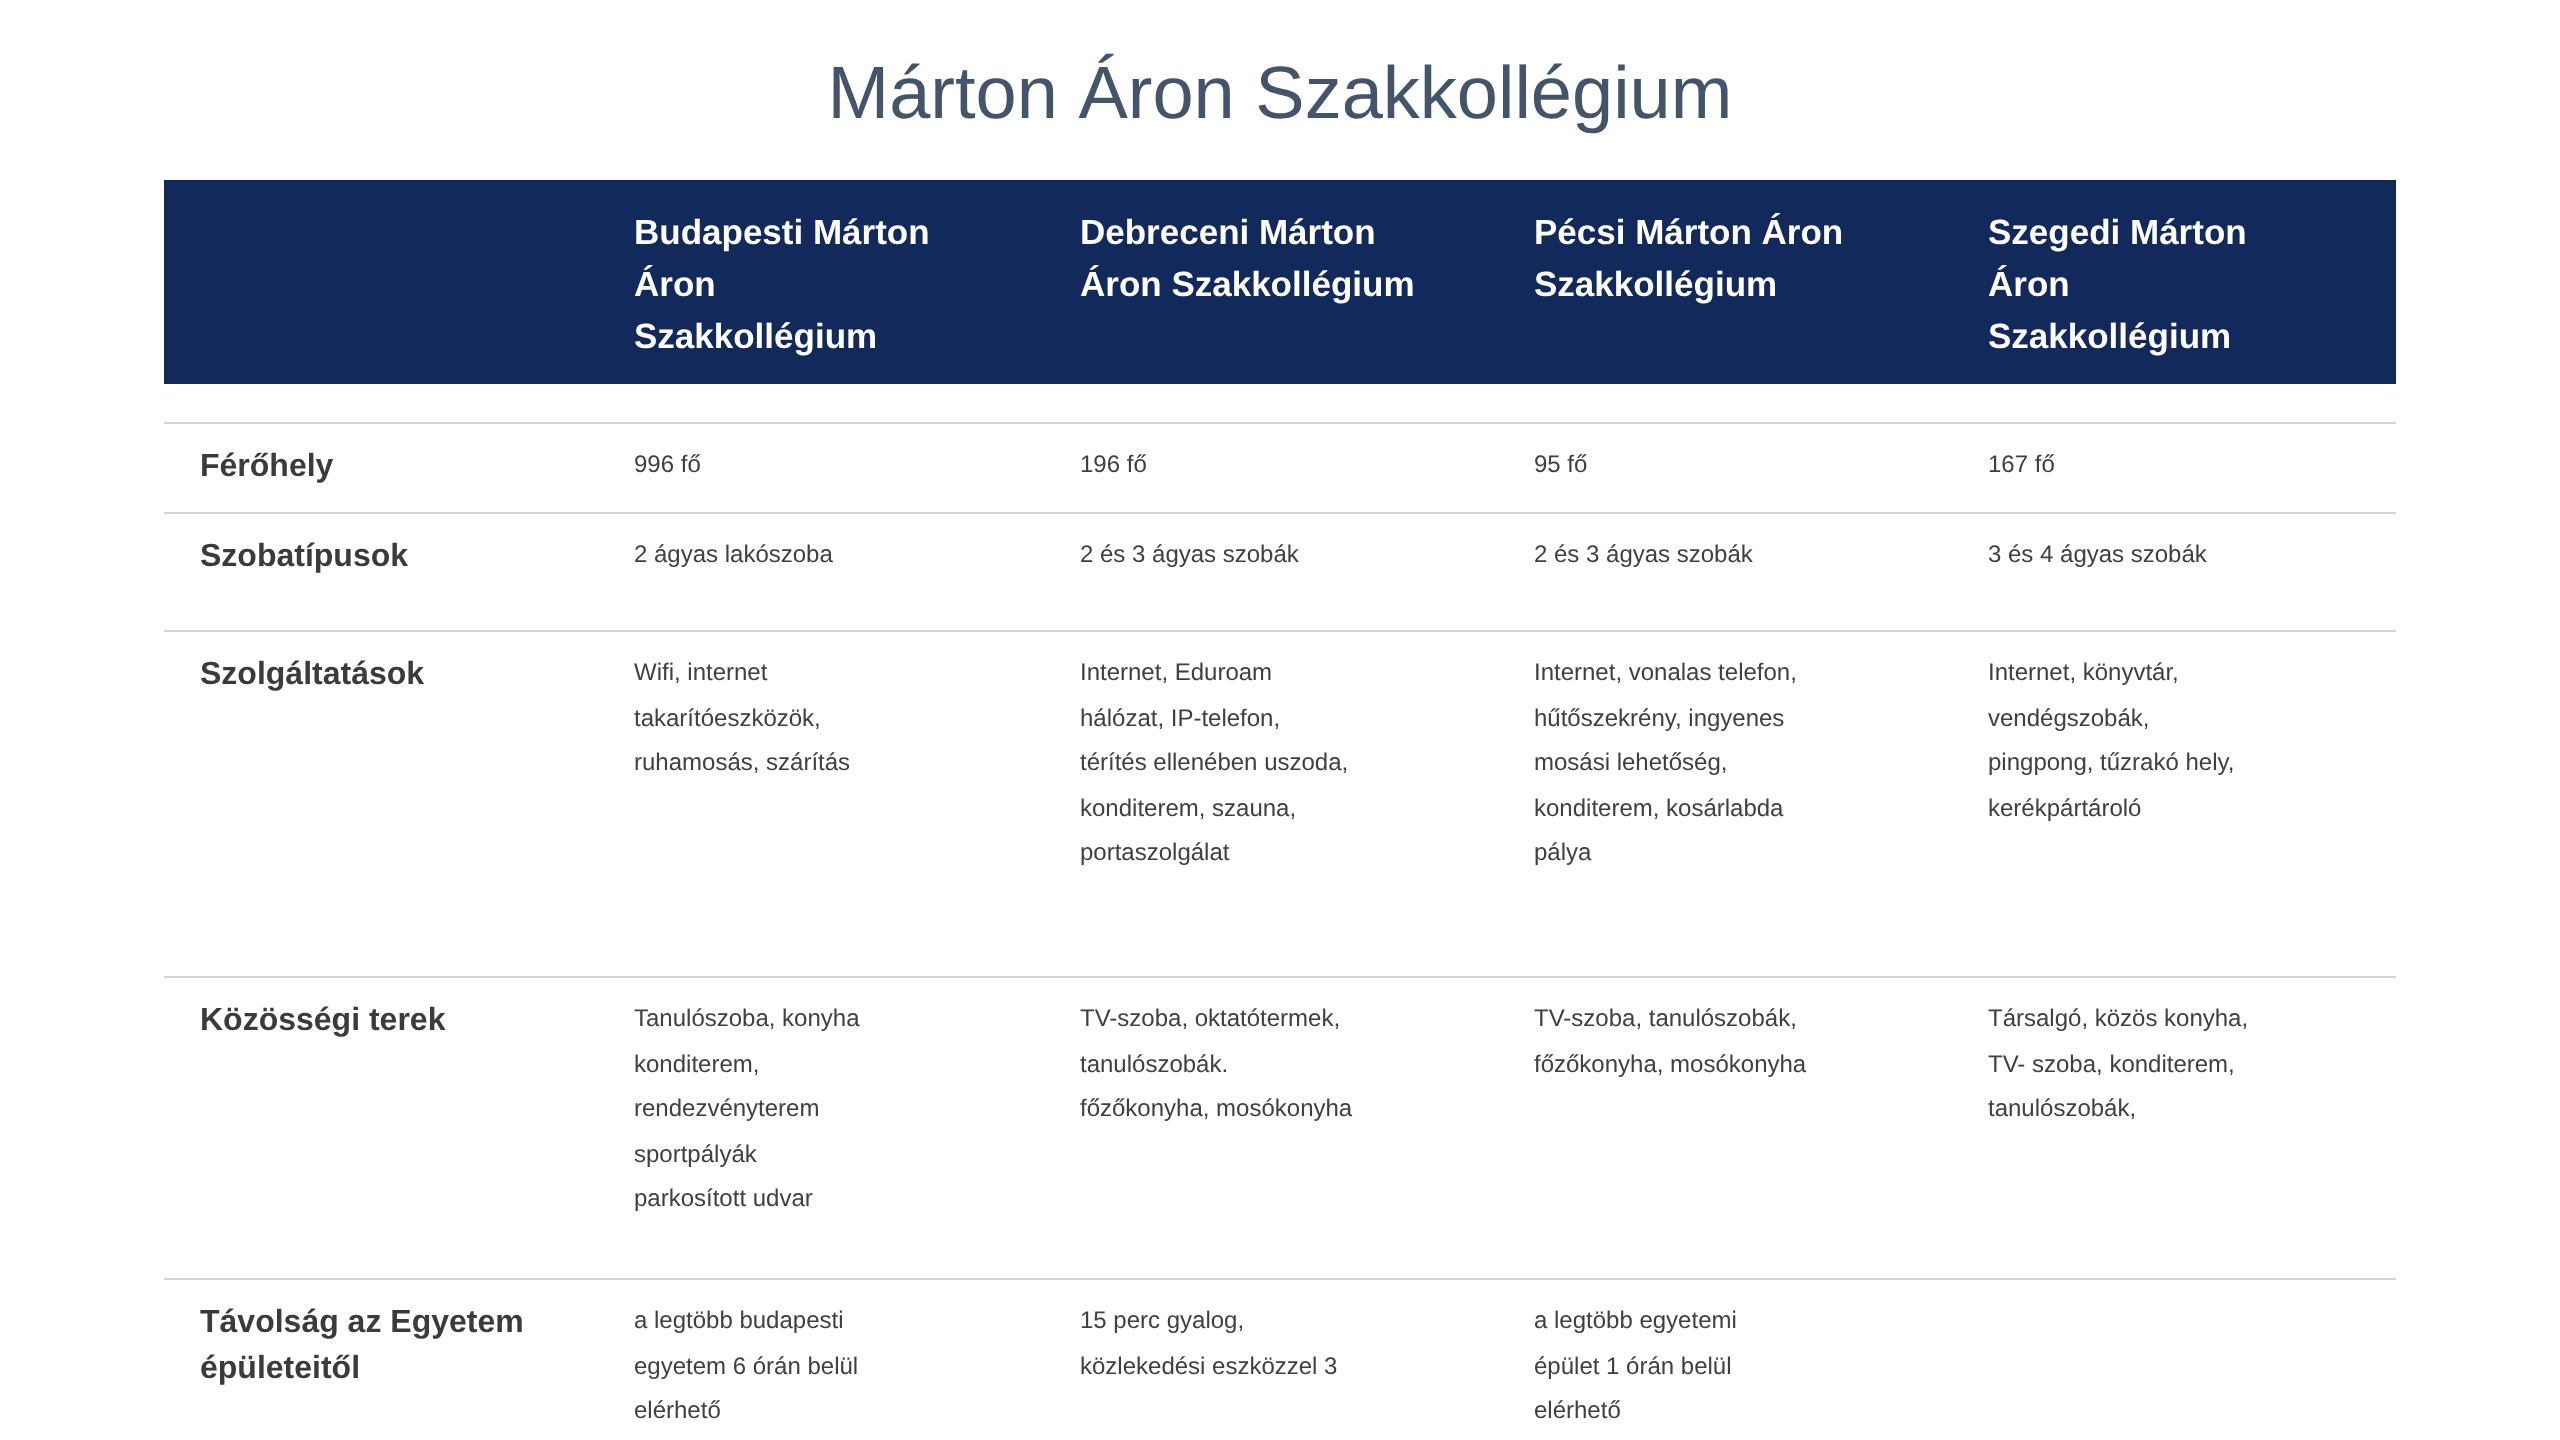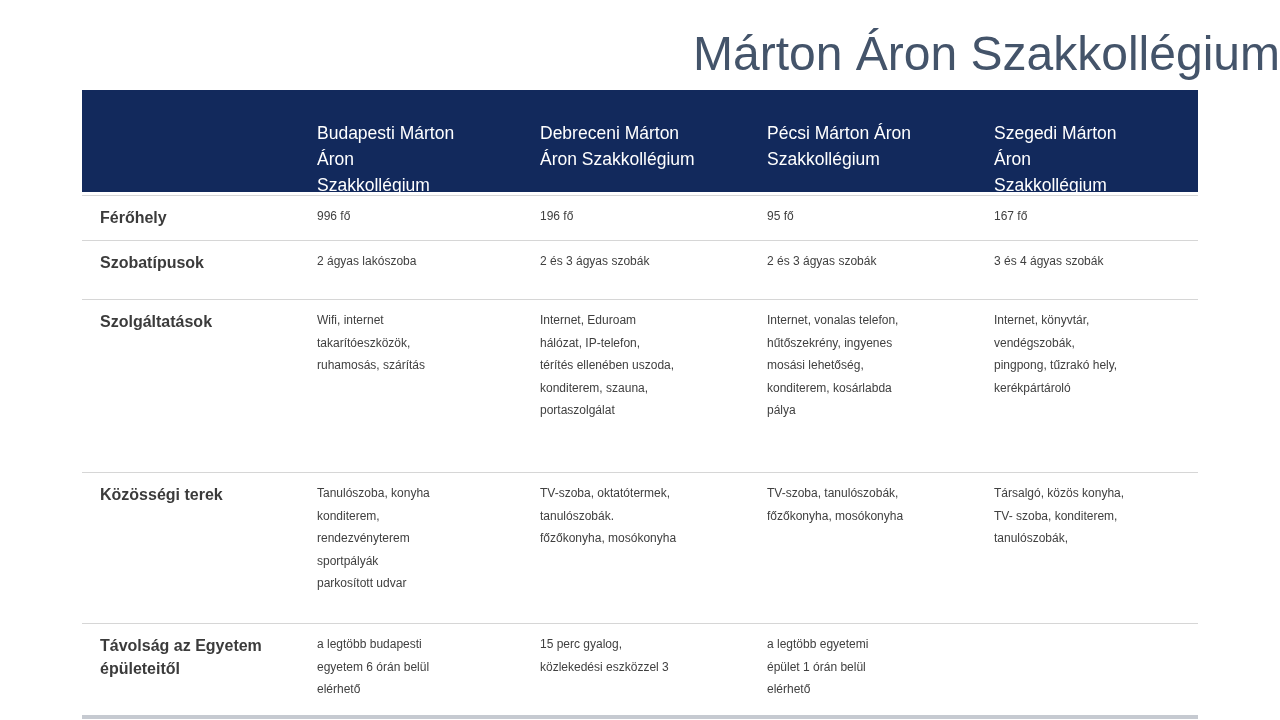--- a/index.html
+++ b/index.html
@@ -10,43 +10,43 @@
     --body-text:#404040;
     --divider:#d6d6d6;
     --bottom-bar:#c6cad1;
   }
   *{box-sizing:border-box;margin:0;padding:0}
   html,body{width:1280px;height:720px;background:#ffffff;overflow:hidden;
     font-family:"Liberation Sans","DejaVu Sans",sans-serif;}
   .slide{position:relative;width:1280px;height:720px;background:#ffffff;}
   .title{
     position:absolute;top:26px;left:0;width:1280px;
-    text-align:right;font-size:48px;font-weight:400;
+    text-align:center;font-size:37px;font-weight:400;
     color:var(--title-text);letter-spacing:0px;
   }
   .table{
     position:absolute;left:82px;top:90px;width:1116px;
   }
   .row{
     display:grid;
     grid-template-columns:235px 223px 227px 227px 204px;
     width:1116px;
   }
   .header-row{
     background:var(--header-bg);
     color:var(--header-text);
     height:102px;
   }
   .header-cell{
-    padding:30px 18px 0 0;
-    font-size:17.5px;font-weight:normal;line-height:26px;
+    padding:13px 18px 0 0;
+    font-size:17.5px;font-weight:bold;line-height:26px;
     white-space:pre-line;
   }
   .body-row{border-bottom:1px solid var(--divider);}
-  .body-row.first{border-top:1px solid var(--divider);margin-top:3px;}
+  .body-row.first{border-top:1px solid var(--divider);margin-top:19px;}
   .body-row.last{border-bottom:none;}
   .r1{height:46px}
   .r2{height:59px}
   .r3{height:173px}
   .r4{height:151px}
   .r5{height:91px}
   .label-cell{
     padding:10px 14px 0 18px;
     font-size:16px;font-weight:bold;color:var(--label-text);
     line-height:23px;white-space:pre-line;

